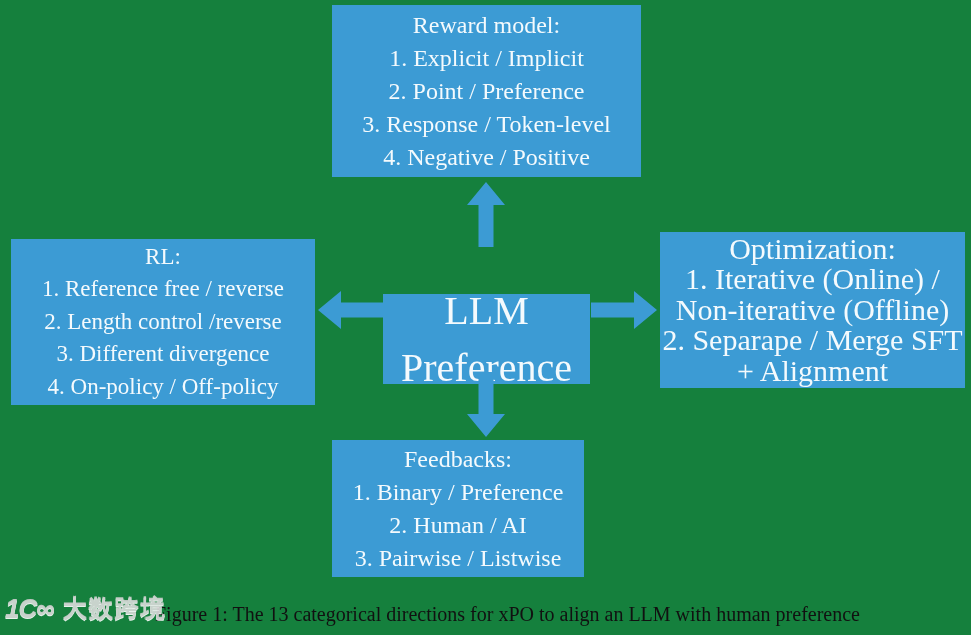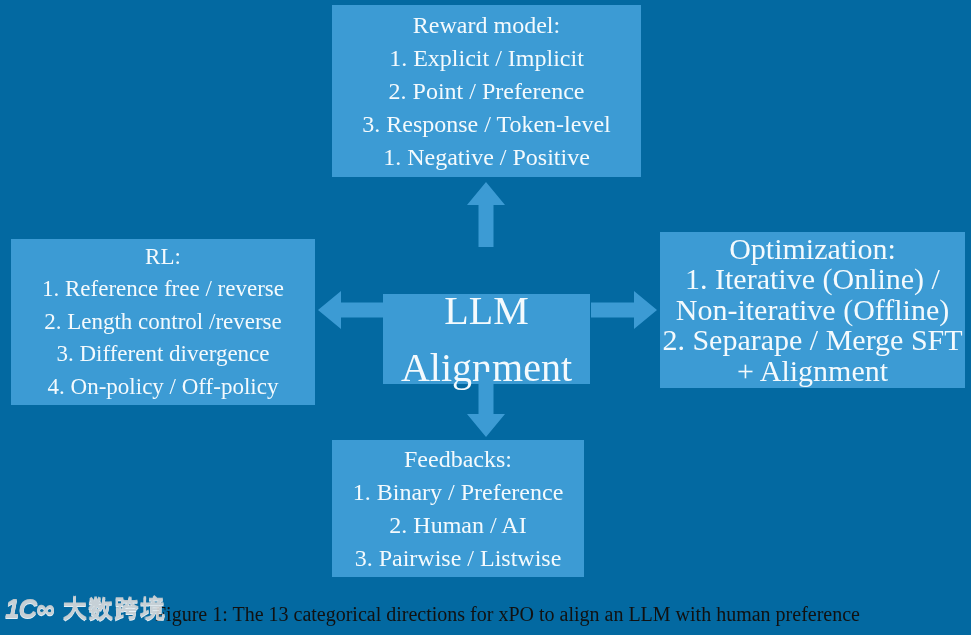--- a/index.html
+++ b/index.html
@@ -4,21 +4,21 @@
 <style>
   html, body {
     margin: 0;
     padding: 0;
     background: #ffffff;
   }
   .canvas {
     position: relative;
     width: 971px;
     height: 635px;
-    background: #0369a1;
+    background: #15803d;
     overflow: hidden;
     font-family: "Liberation Serif", "DejaVu Serif", serif;
   }
   .box {
     position: absolute;
     background: #3C9BD4;
     color: #F4FAFD;
     display: flex;
     flex-direction: column;
     justify-content: center;
@@ -94,21 +94,21 @@
 </head>
 <body>
 
 <div class="canvas">
 
   <div class="box box-reward">
     <div class="line">Reward model:</div>
     <div class="line">1. Explicit / Implicit</div>
     <div class="line">2. Point / Preference</div>
     <div class="line">3. Response / Token-level</div>
-    <div class="line">1. Negative / Positive</div>
+    <div class="line">4. Negative / Positive</div>
   </div>
 
   <div class="box box-rl">
     <div class="line">RL:</div>
     <div class="line">1. Reference free / reverse</div>
     <div class="line">2. Length control /reverse</div>
     <div class="line">3. Different divergence</div>
     <div class="line">4. On-policy / Off-policy</div>
   </div>
 
@@ -122,21 +122,21 @@
 
   <div class="box box-feedback">
     <div class="line">Feedbacks:</div>
     <div class="line">1. Binary / Preference</div>
     <div class="line">2. Human / AI</div>
     <div class="line">3. Pairwise / Listwise</div>
   </div>
 
   <div class="box box-center">
     <div class="line">LLM</div>
-    <div class="line">Alignment</div>
+    <div class="line">Preference</div>
   </div>
 
   <svg class="arrow" style="left:467px; top:182px;" width="38" height="65" viewBox="0 0 38 65">
     <polygon points="19,0 38,23 26.5,23 26.5,65 11.5,65 11.5,23 0,23"></polygon>
   </svg>
 
   <svg class="arrow" style="left:467px; top:372px;" width="38" height="65" viewBox="0 0 38 65">
     <polygon points="19,65 0,42 11.5,42 11.5,0 26.5,0 26.5,42 38,42"></polygon>
   </svg>
 

